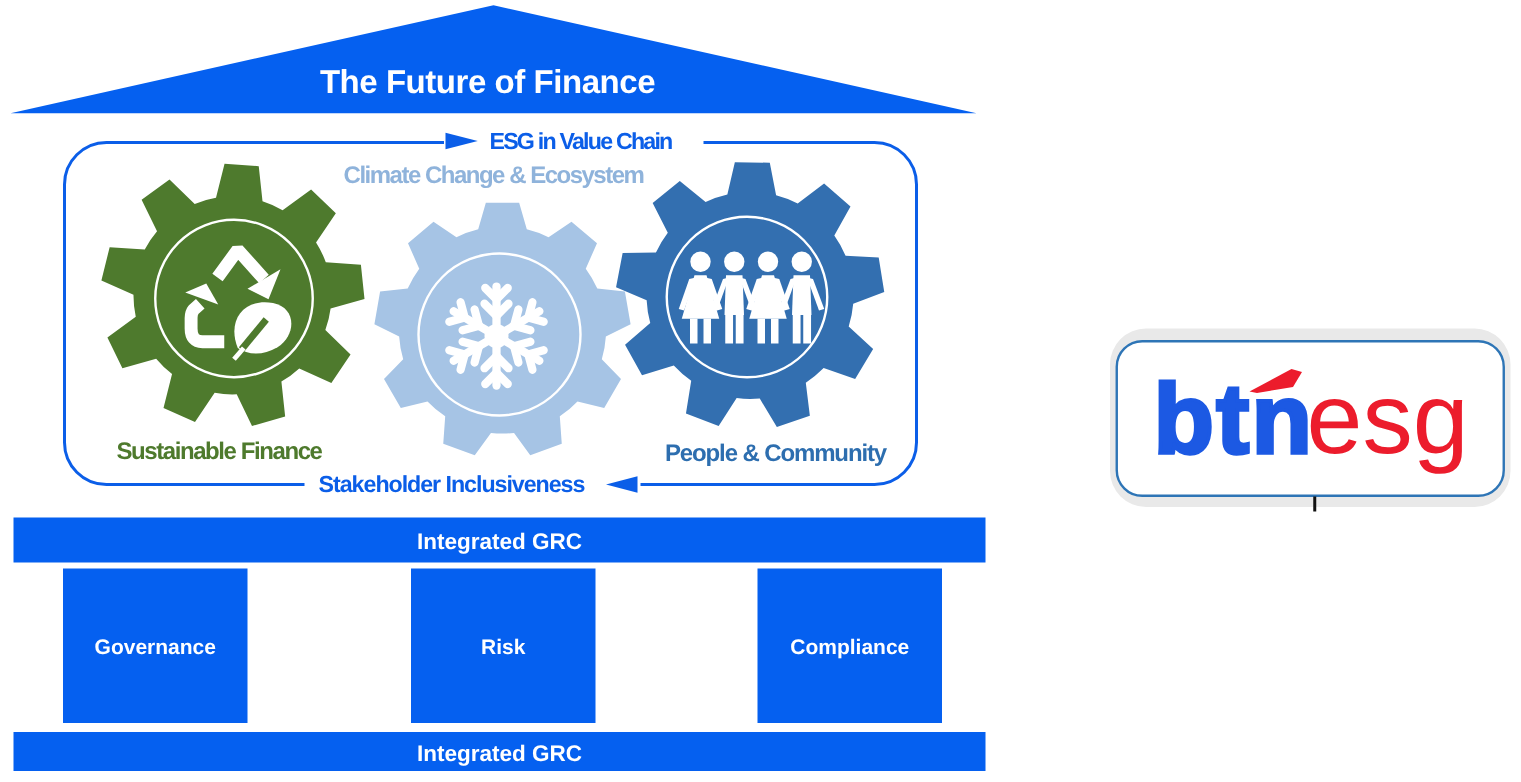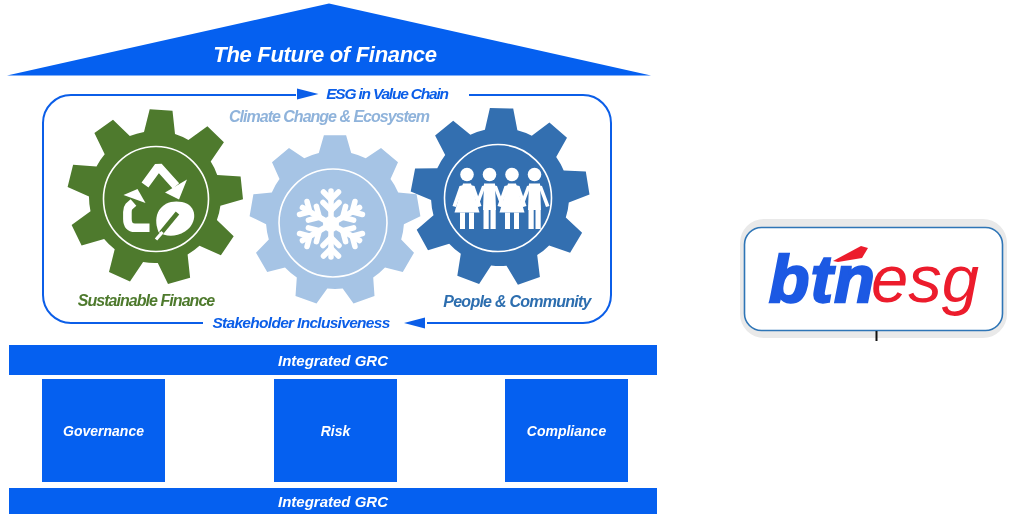--- a/index.html
+++ b/index.html
@@ -1,16 +1,16 @@
 <!DOCTYPE html>
 <html><head>
 <meta charset="utf-8">
 <style>
   html,body{margin:0;padding:0;background:#ffffff;}
-  .wrap{position:relative;width:938px;height:521px;font-family:"Liberation Sans",sans-serif;font-style:italic;}
+  .wrap{position:relative;width:938px;height:521px;font-family:"Liberation Sans",sans-serif;}
   svg{position:absolute;top:0;left:0;}
 </style>
 </head>
 <body>
 <div class="wrap">
 <svg width="1014" height="521" viewBox="0 0 1014 521">
 
   <polygon points="329,3.5 651,75.5 7,75.5" fill="#0560F0"></polygon>
   <text x="325" y="62" font-size="22" font-weight="bold" fill="#ffffff" text-anchor="middle" letter-spacing="-0.3">The Future of Finance</text>
 

